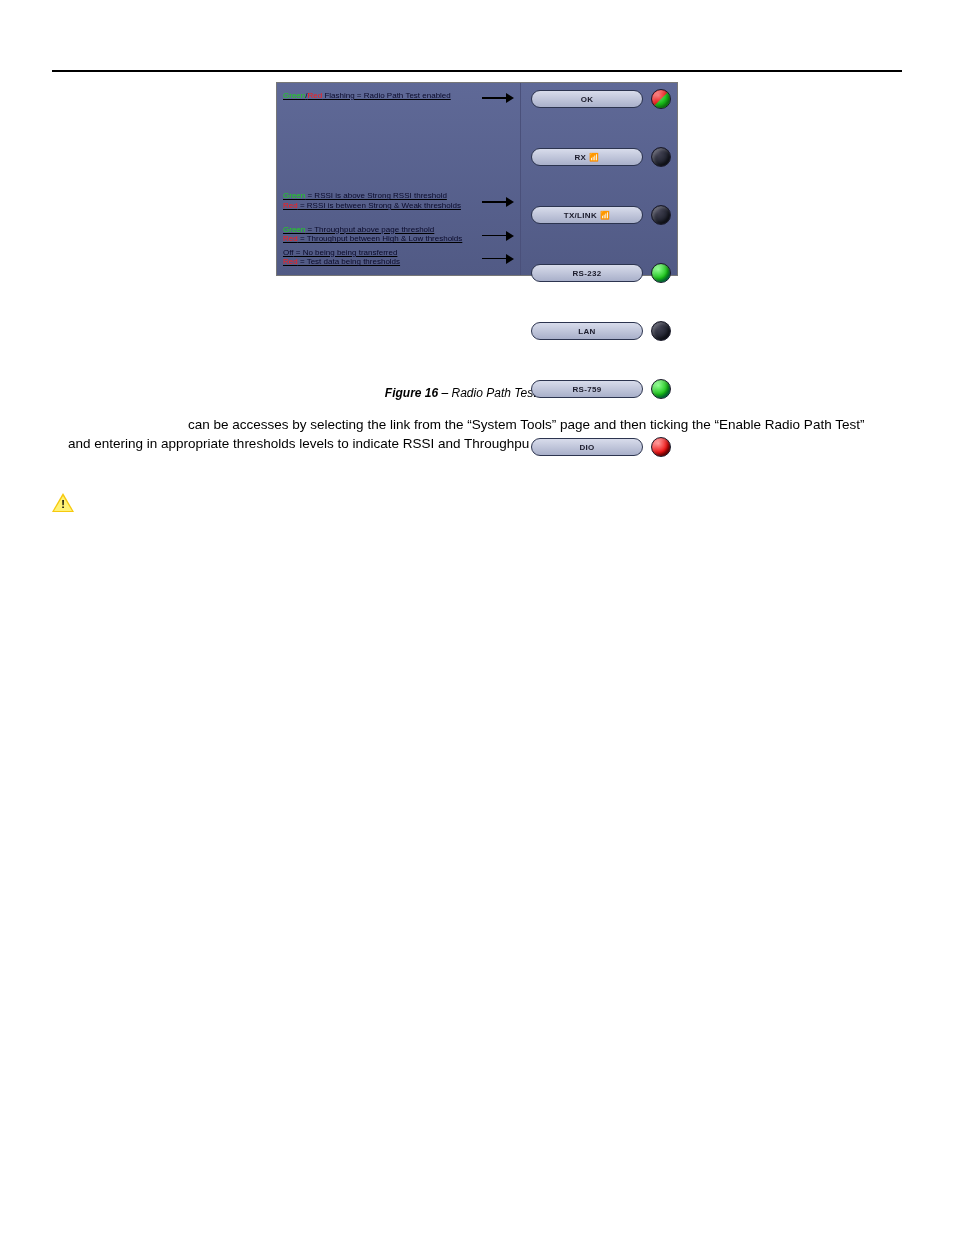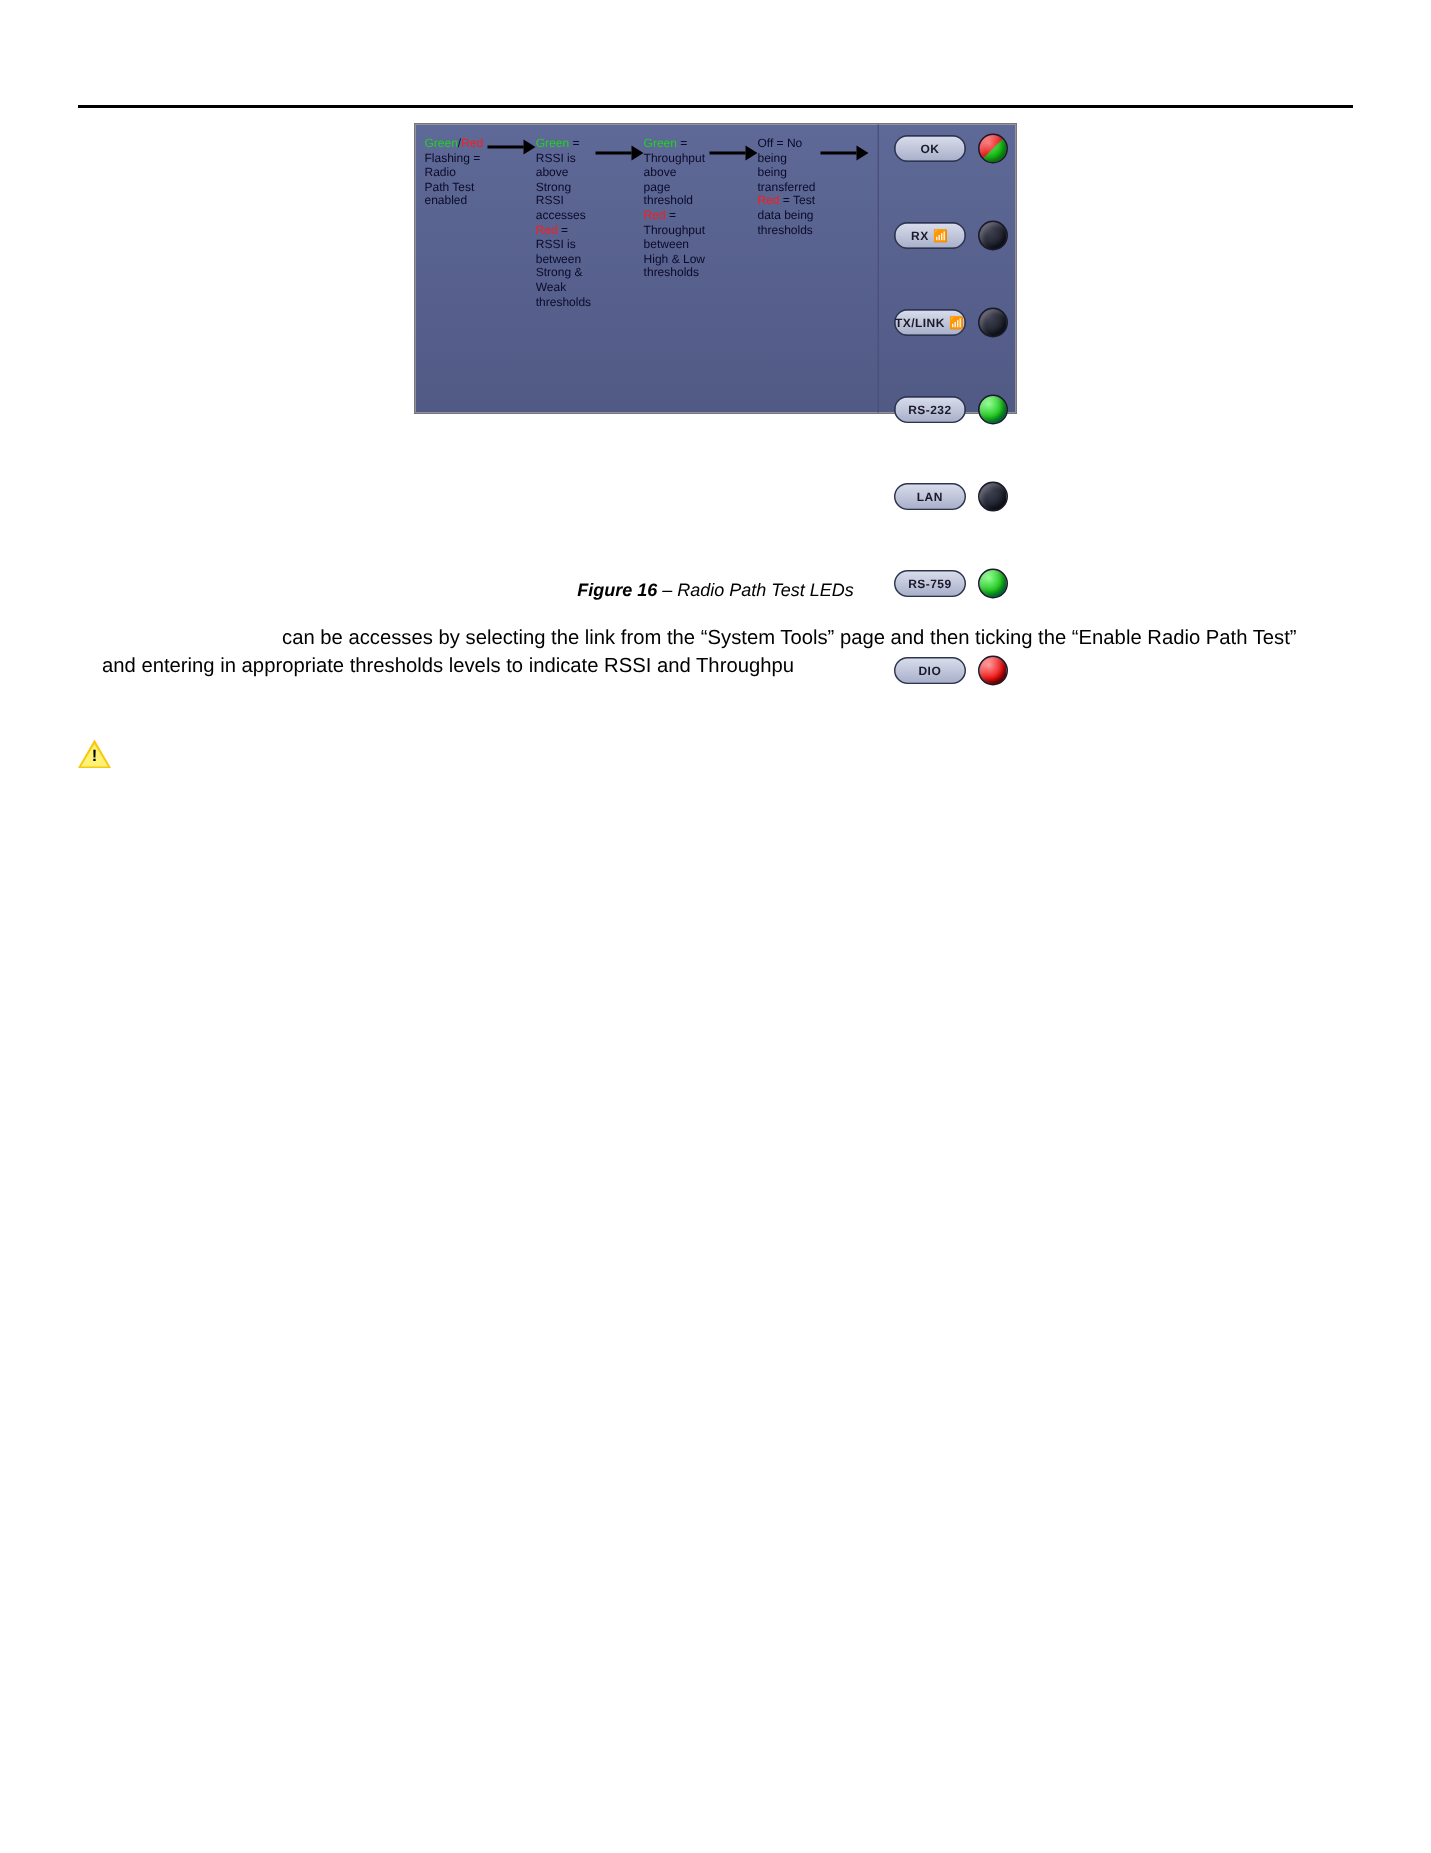--- a/index.html
+++ b/index.html
@@ -2,21 +2,21 @@
 <html><head>
 <meta charset="utf-8">
 <style>
   html,body{margin:0;padding:0;background:#fff;color:#000;font-family:Arial,Helvetica,sans-serif;}
   .page{width:954px;min-height:1235px;margin:0 auto;position:relative;box-sizing:border-box;padding:0 52px;}
   .top-space{height:70px;}
   .rule{height:2px;background:#000;margin:0 0 10px 0;}
   
   .figure{margin:0 auto 40px auto;width:402px;position:relative;}
   .panel{display:flex;border:1px solid #777;background:linear-gradient(#5f6997,#515a85);}
-  .panel-left{flex:1;border-right:1px solid #4a507a;padding:6px 6px;display:flex;flex-direction:row;justify-content:space-between;height:180px;font-size:8px;line-height:1.2;}
+  .panel-left{flex:1;border-right:1px solid #4a507a;padding:6px 6px;display:flex;flex-direction:column;justify-content:space-between;height:180px;font-size:8px;line-height:1.2;text-decoration:underline;}
   .panel-right{width:140px;padding:6px 6px 6px 10px;display:flex;flex-direction:column;justify-content:space-between;height:180px;gap:38px;}
   .legend-block{margin:2px 0;position:relative;}
   .lg-green{color:#1bd81b;}
   .lg-red{color:#ff1a1a;}
   .lg-dark{color:#0a0a2a;}
   .legend-flex{display:flex;align-items:flex-start;}
   .legend-lines{flex:1;}
   .arrow{display:inline-block;width:32px;height:10px;position:relative;margin-left:3px;margin-top:2px;}
   .arrow:before{content:"";position:absolute;top:4px;left:0;right:8px;height:1.5px;background:#000;}
   .arrow:after{content:"";position:absolute;right:0;top:0;border-left:8px solid #000;border-top:5px solid transparent;border-bottom:5px solid transparent;}
@@ -58,21 +58,21 @@
           <div class="legend-lines">
             <span class="lg-green">Green</span><span class="lg-dark">/</span><span class="lg-red">Red</span><span class="lg-dark"> Flashing = Radio Path Test enabled</span>
           </div>
           <span class="arrow"></span>
         </div>
 
         <div style="flex:1"></div>
 
         <div class="legend-block legend-flex">
           <div class="legend-lines">
-            <div><span class="lg-green">Green</span><span class="lg-dark"> = RSSI is above Strong RSSI accesses</span></div>
+            <div><span class="lg-green">Green</span><span class="lg-dark"> = RSSI is above Strong RSSI threshold</span></div>
             <div><span class="lg-red">Red</span><span class="lg-dark"> = RSSI is between Strong &amp; Weak thresholds</span></div>
           </div>
           <span class="arrow" style="margin-top:6px"></span>
         </div>
 
         <div style="height:10px"></div>
 
         <div class="legend-block legend-flex">
           <div class="legend-lines">
             <div><span class="lg-green">Green</span><span class="lg-dark"> = Throughput above page threshold</span></div>

